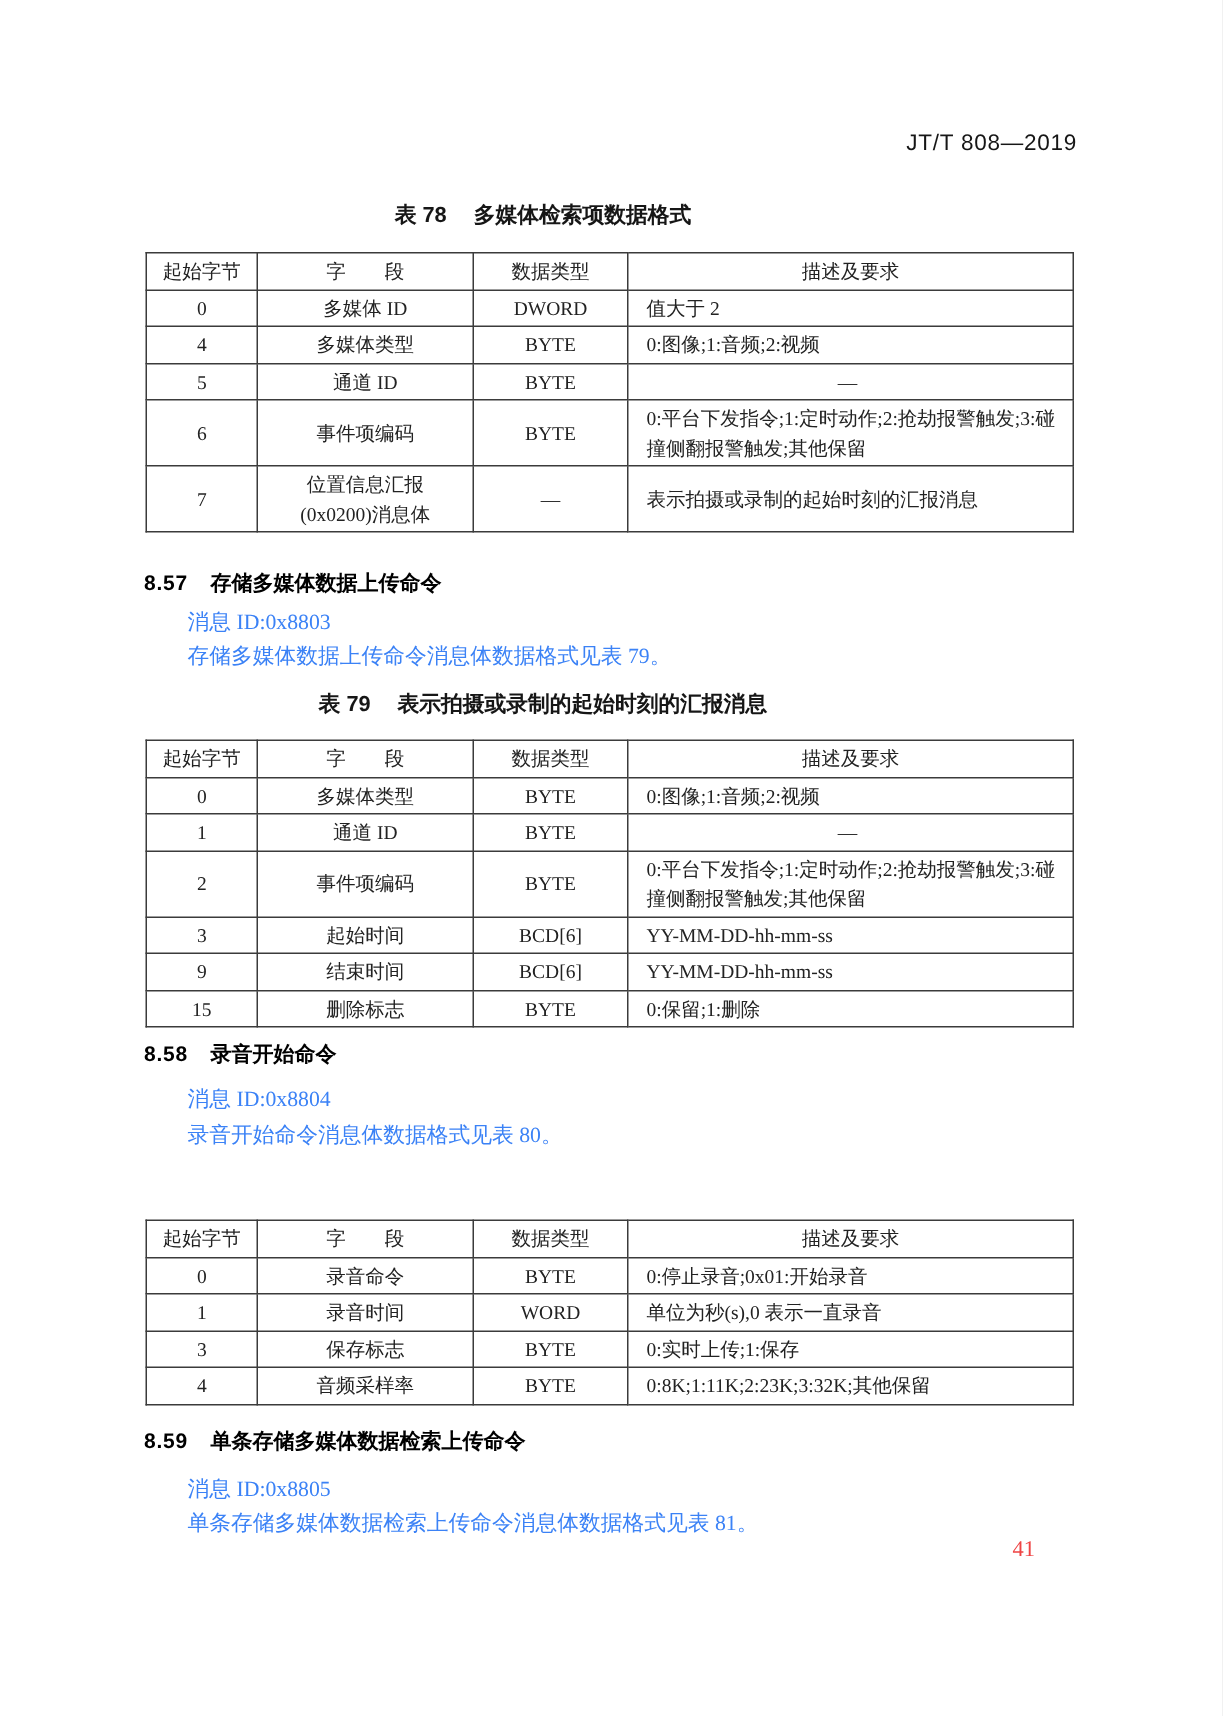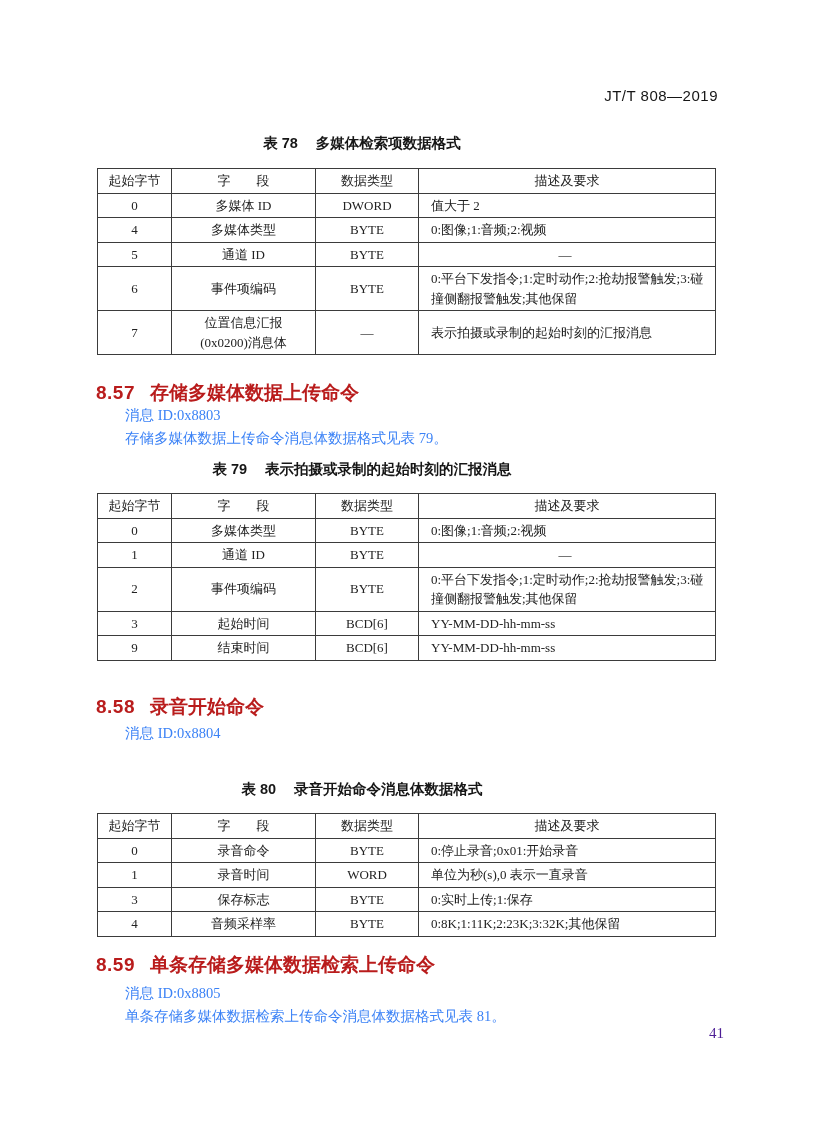--- a/index.html
+++ b/index.html
@@ -43,31 +43,31 @@
     padding:2px 4px;
     height:23px;
     line-height:1.5;
   }
   .doc-table th { height:20px; }
   .doc-table td.desc { text-align:left; padding-left:12px; padding-right:8px; }
   .doc-table td.desc.dash { text-align:center; padding-left:4px; }
   .section-heading {
     position:absolute; left:96px;
     font-family:"Liberation Sans", sans-serif;
-    font-weight:bold; font-size:19px; color:#b91c1c;text-align:center;
+    font-weight:bold; font-size:14px; color:#000000;text-align:center;
   }
   .section-heading .num { margin-right:15px; letter-spacing:0.5px; }
   .body-line {
     position:absolute; left:125px;
     font-size:14.5px; color:#3b82f6;
     line-height:19px;
   }
   .page-number {
-    position:absolute; right:91px;
-    font-size:15px; color:#4c1d95;
+    position:absolute; right:125px;
+    font-size:15px; color:#ef4444;
   }
 </style>
 </head>
 <body>
 
 <div class="page">
 
   <div class="std-header">JT/T 808—2019</div>
 
   <div class="table-caption" style="top:134px">
@@ -170,31 +170,35 @@
           <td>起始时间</td>
           <td>BCD[6]</td>
           <td class="desc">YY-MM-DD-hh-mm-ss</td>
         </tr>
         <tr>
           <td>9</td>
           <td>结束时间</td>
           <td>BCD[6]</td>
           <td class="desc">YY-MM-DD-hh-mm-ss</td>
         </tr>
+        <tr>
+          <td>15</td>
+          <td>删除标志</td>
+          <td>BYTE</td>
+          <td class="desc">0:保留;1:删除</td>
+        </tr>
       </tbody>
   </table>
 
   <div class="section-heading" style="top:694px">
     <span class="num">8.58</span><span>录音开始命令</span>
   </div>
   <div class="body-line" style="top:724px">消息 ID:0x8804</div>
-
-  <div class="table-caption" style="top:780px">
-    <span class="cap-label">表 80</span><span>录音开始命令消息体数据格式</span>
-  </div>
+  <div class="body-line" style="top:748px">录音开始命令消息体数据格式见表 80。</div>
+
   <table class="doc-table" style="top:813px">
     <colgroup>
         <col class="c0">
         <col class="c1">
         <col class="c2">
         <col class="c3">
       </colgroup>
     <thead>
         <tr>
           <th>起始字节</th>

